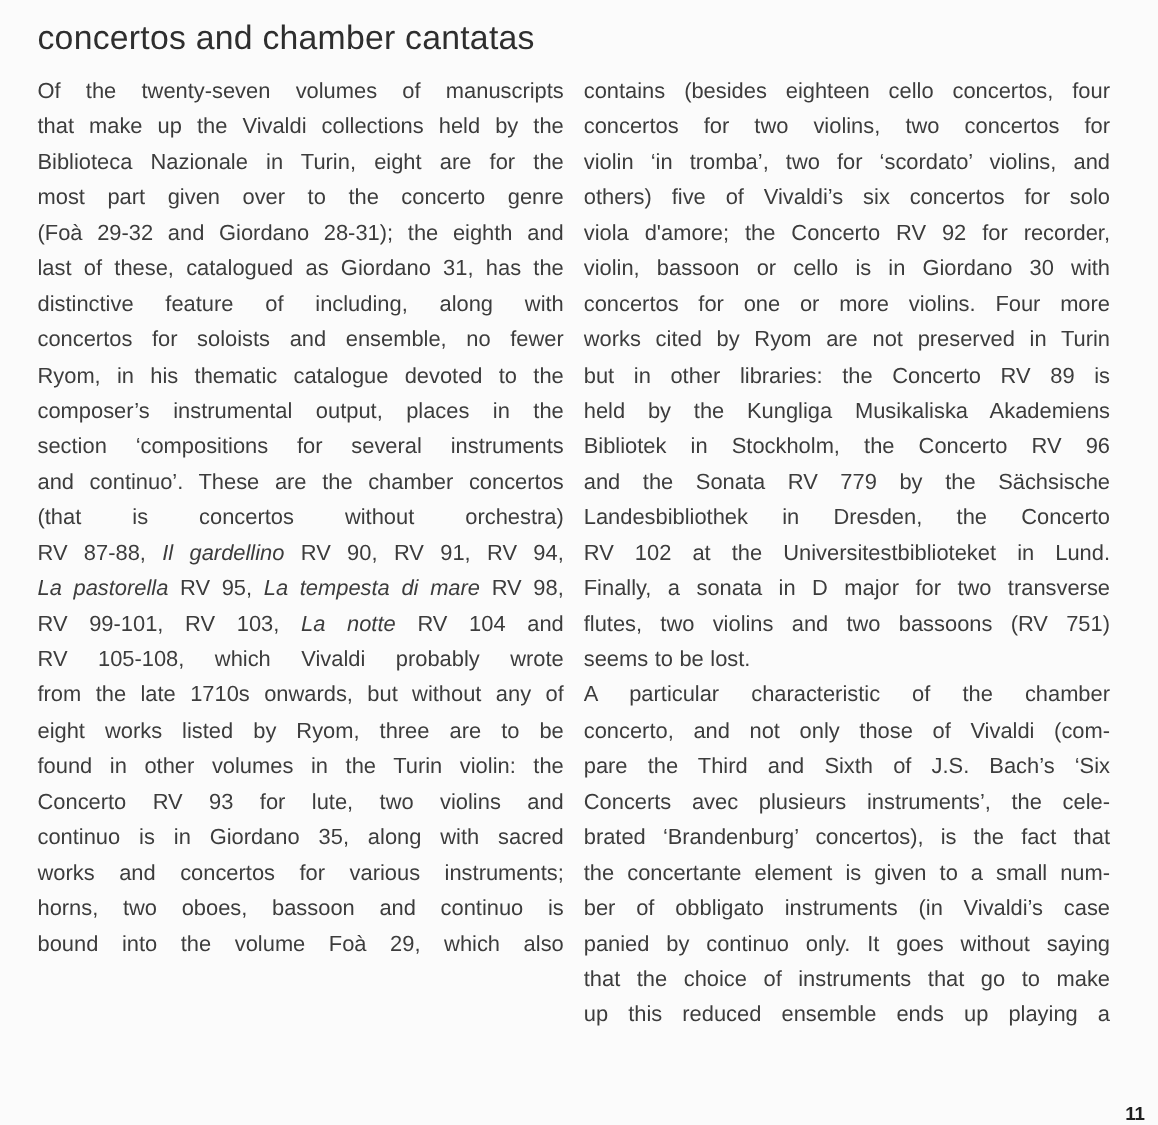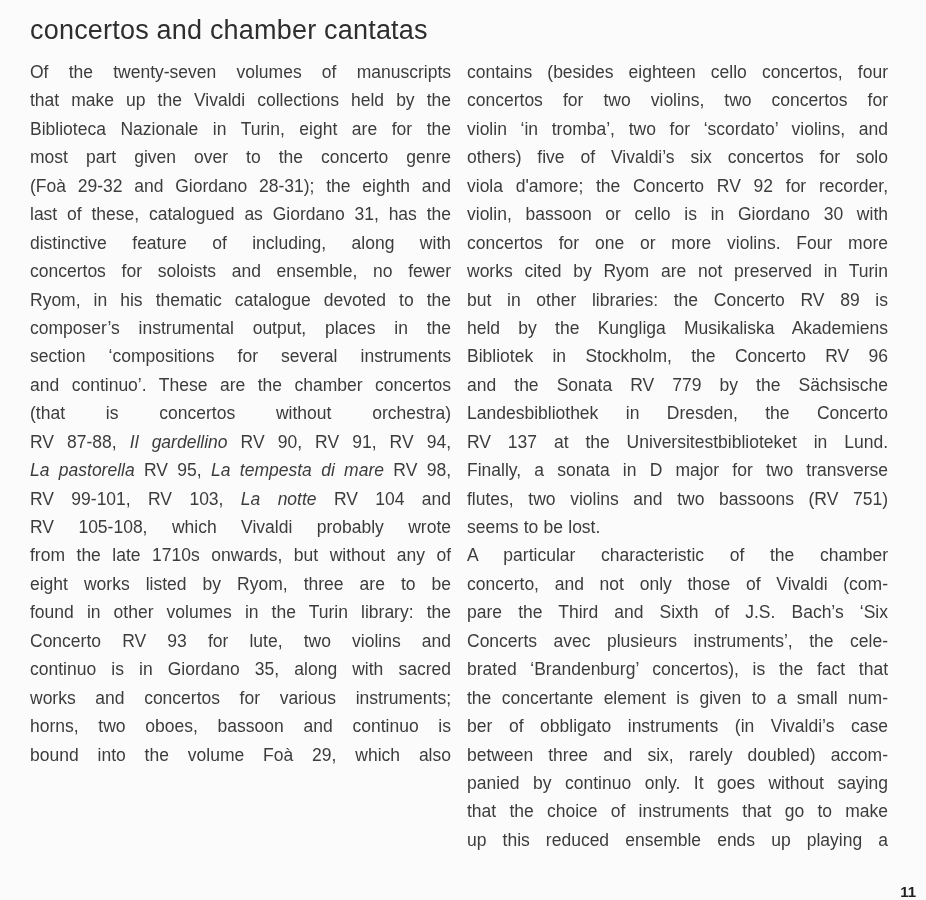--- a/index.html
+++ b/index.html
@@ -74,21 +74,21 @@
       <div class="line"><span>composer’s instrumental output, places in the</span></div>
       <div class="line"><span>section ‘compositions for several instruments</span></div>
       <div class="line"><span>and continuo’. These are the chamber concertos</span></div>
       <div class="line"><span>(that is concertos without orchestra)</span></div>
       <div class="line"><span>RV 87-88, </span><span class="it">Il gardellino</span><span> RV 90, RV 91, RV 94,</span></div>
       <div class="line"><span class="it">La pastorella</span><span> RV 95, </span><span class="it">La tempesta di mare</span><span> RV 98,</span></div>
       <div class="line"><span>RV 99-101, RV 103, </span><span class="it">La notte</span><span> RV 104 and</span></div>
       <div class="line"><span>RV 105-108, which Vivaldi probably wrote</span></div>
       <div class="line"><span>from the late 1710s onwards, but without any of</span></div>
       <div class="line"><span>eight works listed by Ryom, three are to be</span></div>
-      <div class="line"><span>found in other volumes in the Turin library: the</span></div>
+      <div class="line"><span>found in other volumes in the Turin violin: the</span></div>
       <div class="line"><span>Concerto RV 93 for lute, two violins and</span></div>
       <div class="line"><span>continuo is in Giordano 35, along with sacred</span></div>
       <div class="line"><span>works and concertos for various instruments;</span></div>
       <div class="line"><span>horns, two oboes, bassoon and continuo is</span></div>
       <div class="line"><span>bound into the volume Foà 29, which also</span></div>
     </div>
 
   <div class="col right">
       <div class="line"><span>contains (besides eighteen cello concertos, four</span></div>
       <div class="line"><span>concertos for two violins, two concertos for</span></div>
@@ -96,31 +96,30 @@
       <div class="line"><span>others) five of Vivaldi’s six concertos for solo</span></div>
       <div class="line"><span>viola d'amore; the Concerto RV 92 for recorder,</span></div>
       <div class="line"><span>violin, bassoon or cello is in Giordano 30 with</span></div>
       <div class="line"><span>concertos for one or more violins. Four more</span></div>
       <div class="line"><span>works cited by Ryom are not preserved in Turin</span></div>
       <div class="line"><span>but in other libraries: the Concerto RV 89 is</span></div>
       <div class="line"><span>held by the Kungliga Musikaliska Akademiens</span></div>
       <div class="line"><span>Bibliotek in Stockholm, the Concerto RV 96</span></div>
       <div class="line"><span>and the Sonata RV 779 by the Sächsische</span></div>
       <div class="line"><span>Landesbibliothek in Dresden, the Concerto</span></div>
-      <div class="line"><span>RV 137 at the Universitestbiblioteket in Lund.</span></div>
+      <div class="line"><span>RV 102 at the Universitestbiblioteket in Lund.</span></div>
       <div class="line"><span>Finally, a sonata in D major for two transverse</span></div>
       <div class="line"><span>flutes, two violins and two bassoons (RV 751)</span></div>
       <div class="line line-end"><span>seems to be lost.</span></div>
       <div class="line"><span>A particular characteristic of the chamber</span></div>
       <div class="line"><span>concerto, and not only those of Vivaldi (com-</span></div>
       <div class="line"><span>pare the Third and Sixth of J.S. Bach’s ‘Six</span></div>
       <div class="line"><span>Concerts avec plusieurs instruments’, the cele-</span></div>
       <div class="line"><span>brated ‘Brandenburg’ concertos), is the fact that</span></div>
       <div class="line"><span>the concertante element is given to a small num-</span></div>
       <div class="line"><span>ber of obbligato instruments (in Vivaldi’s case</span></div>
-      <div class="line"><span>between three and six, rarely doubled) accom-</span></div>
       <div class="line"><span>panied by continuo only. It goes without saying</span></div>
       <div class="line"><span>that the choice of instruments that go to make</span></div>
       <div class="line"><span>up this reduced ensemble ends up playing a</span></div>
     </div>
 
   <div class="page-number">11</div>
 </div>
 
 </body></html>

